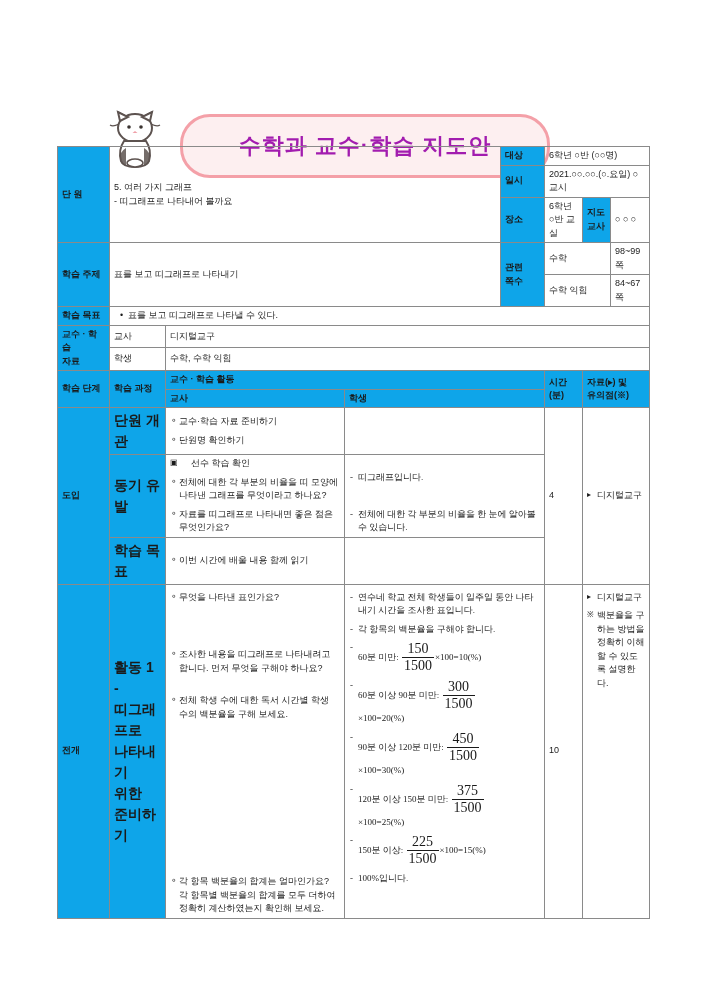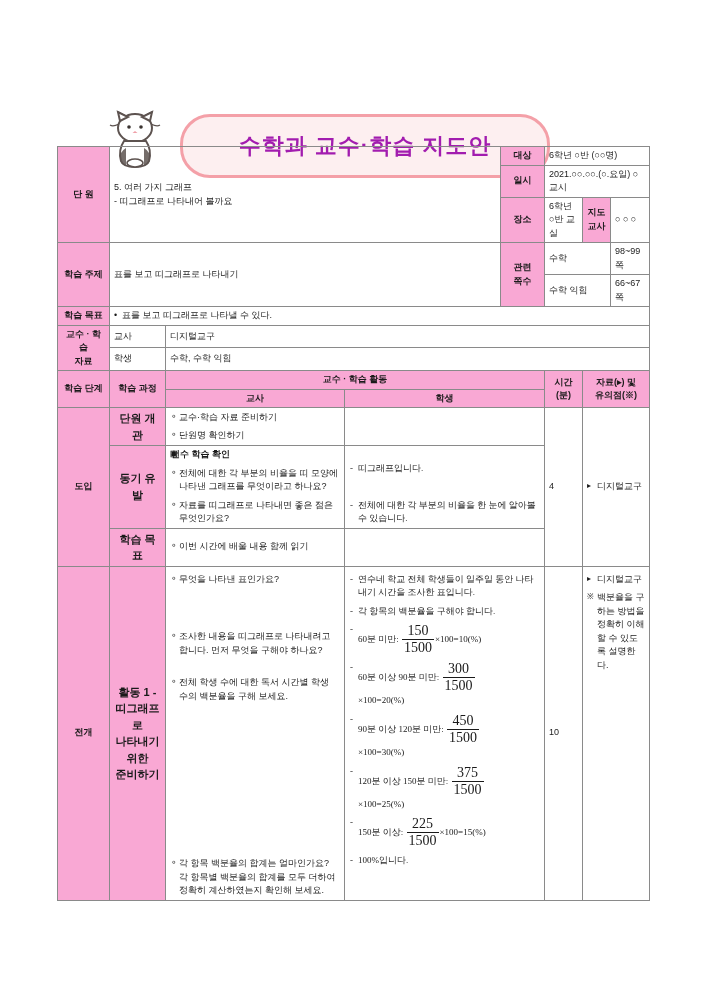--- a/index.html
+++ b/index.html
@@ -39,38 +39,38 @@
     border-collapse:collapse;
     table-layout:fixed;
     font-size:9px;
   }
   table.main td{
     border:1px solid #8a8a8a;
     padding:2px 4px;
     vertical-align:middle;
     line-height:1.5;
   }
-  .pinkhdr{background:#f9a8d4;font-weight:bold;text-align:center;margin-left:46px;}
+  .pinkhdr{background:#0ea5e9;font-weight:bold;text-align:left;margin-left:46px;}
   .ctr{text-align:left;}
-  .sm{font-size:11px;}
+  .sm{font-size:14px;}
   .vert{line-height:1.35;}
   .cellpad{padding:4px 6px;}
   .lead{position:relative;padding-left:9px;}
   .lead:before{
     content:"∘";position:absolute;left:1px;top:-1px;font-size:9px;
   }
   .lead-d{position:relative;padding-left:9px;font-family:Liberation Serif, serif;}
   .lead-d:before{
     content:"-";position:absolute;left:1px;top:0px;font-size:9px;
   }
-  .lead-sq{position:relative;padding-left:1px;font-weight:bold;}
+  .lead-sq{position:relative;padding-left:21px;font-weight:normal;}
   .lead-sq:before{
     content:"▣";position:absolute;left:0px;top:0px;font-size:8px;
   }
-  .lead-dot{position:relative;padding-left:8px;}
+  .lead-dot{position:relative;padding-left:8px;margin-left:6px;}
   .lead-dot:before{
     content:"•";position:absolute;left:0px;top:-1px;font-size:9px;
   }
   .lead-tri{position:relative;padding-left:10px;}
   .lead-tri:before{
     content:"▸";position:absolute;left:0px;top:0px;font-size:8px;
   }
   .lead-star{position:relative;padding-left:10px;}
   .lead-star:before{
     content:"※";position:absolute;left:0px;top:0px;font-size:8px;
@@ -160,21 +160,21 @@
       <td class="ctr" colspan="4" rowspan="2">표를 보고 띠그래프로 나타내기</td>
       <td class="pinkhdr" rowspan="2">
         <div>관련</div>
         <div>쪽수</div>
       </td>
       <td class="ctr" colspan="2">수학</td>
       <td class="ctr">98~99쪽</td>
     </tr>
     <tr>
       <td class="ctr" colspan="2">수학 익힘</td>
-      <td class="ctr">66~67쪽</td>
+      <td class="ctr">84~67쪽</td>
     </tr>
 
     <tr>
       <td class="pinkhdr">학습 목표</td>
       <td colspan="8" class="cellpad">
         <span class="lead-dot">표를 보고 띠그래프로 나타낼 수 있다.</span>
       </td>
     </tr>
 
     <tr>

